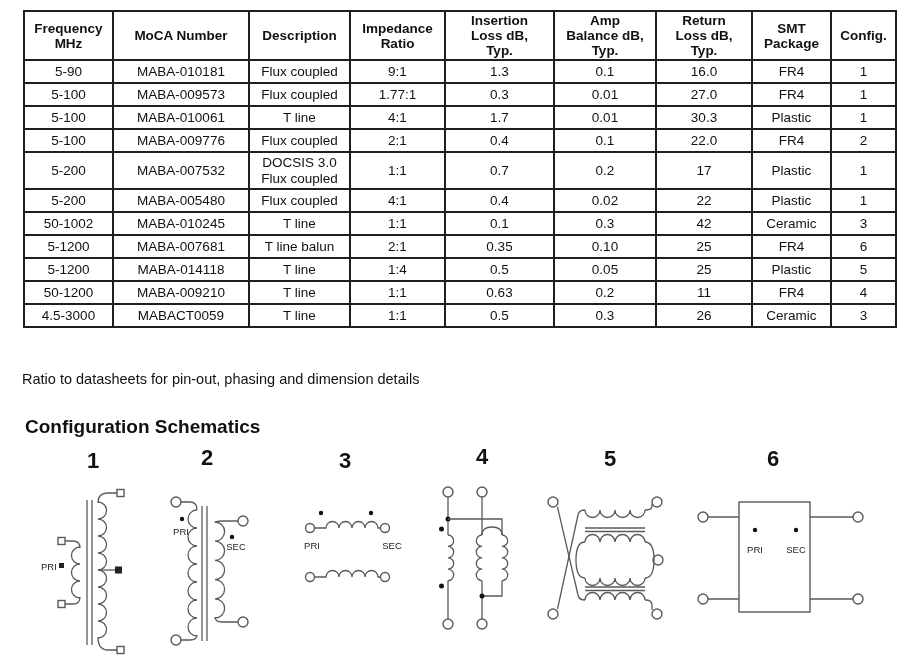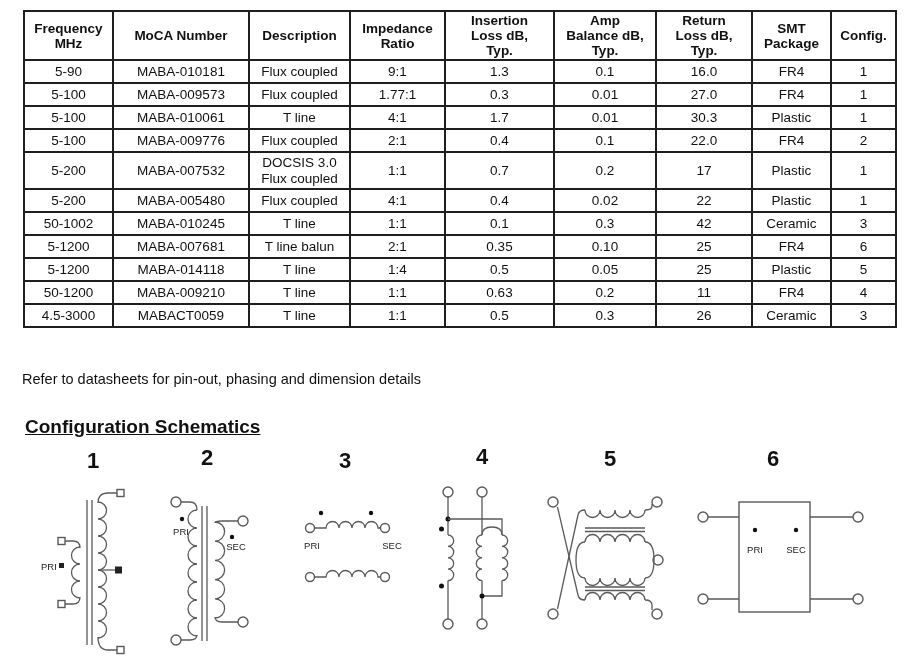--- a/index.html
+++ b/index.html
@@ -16,21 +16,21 @@
     border:2px solid #1f1f1f;text-align:center;vertical-align:middle;
     white-space:pre-line;padding:1px 2px;overflow:hidden;
   }
   .spec-table th{font-size:13.5px;font-weight:bold;height:43px;line-height:1.12;}
   .spec-table td{font-size:13.5px;height:19px;line-height:1.2;}
   .spec-table tr.tall td{height:33px;}
   .c0{width:89px}.c1{width:136px}.c2{width:101px}.c3{width:95px}.c4{width:109px}
   .c5{width:102px}.c6{width:96px}.c7{width:79px}.c8{width:65px}
   
   .note{position:absolute;left:22px;top:371px;font-size:14.5px;}
-  .section-title{position:absolute;left:25px;top:416px;font-size:19px;font-weight:bold;text-decoration:underline;}
+  .section-title{position:absolute;left:25px;top:416px;font-size:19px;font-weight:bold;}
   
   .schem-num{position:absolute;width:26px;text-align:center;font-size:22px;font-weight:bold;}
   .schem{position:absolute;}
   .schem svg{display:block;}
   .ln{fill:none;stroke:#5a5a5a;stroke-width:1.3;}
   .term{fill:#ffffff;stroke:#5a5a5a;stroke-width:1.4;}
   .dot{fill:#111111;stroke:none;}
   .sqf{fill:#222222;stroke:none;}
   .lbl{fill:#222222;font-family:"Liberation Sans",sans-serif;font-size:9.5px;}
 </style>
@@ -190,21 +190,21 @@
         <td>1:1</td>
         <td>0.5</td>
         <td>0.3</td>
         <td>26</td>
         <td>Ceramic</td>
         <td>3</td>
       </tr>
     </tbody>
 </table>
 
-<div class="note">Refer to datasheets for pin-out, phasing and dimension details</div>
+<div class="note">Ratio to datasheets for pin-out, phasing and dimension details</div>
 
 <div class="section-title">Configuration Schematics</div>
 
 <div class="schem-num" style="left:80px;top:448px;">1</div>
 <div class="schem-num" style="left:194px;top:445px;">2</div>
 <div class="schem-num" style="left:332px;top:448px;">3</div>
 <div class="schem-num" style="left:469px;top:444px;">4</div>
 <div class="schem-num" style="left:597px;top:446px;">5</div>
 <div class="schem-num" style="left:760px;top:446px;">6</div>
 

